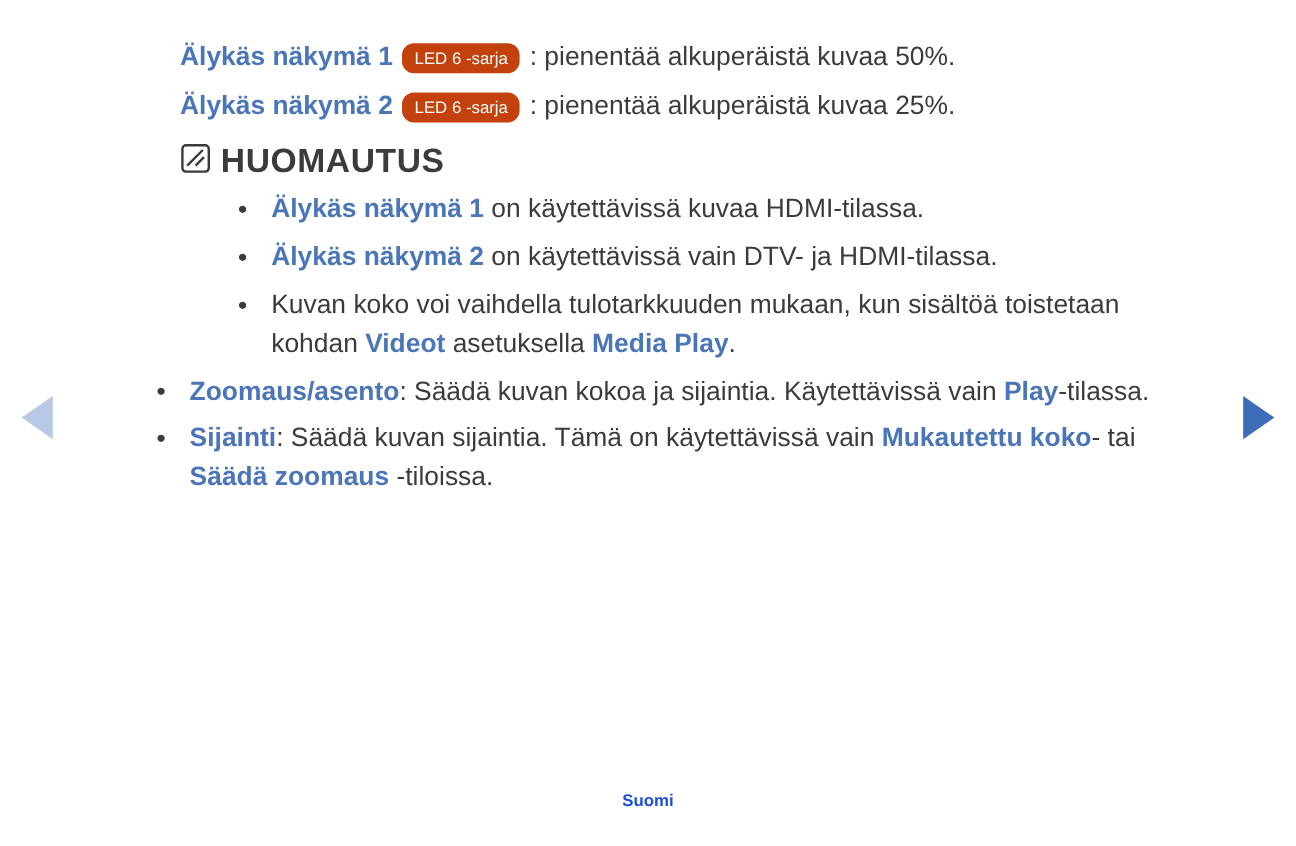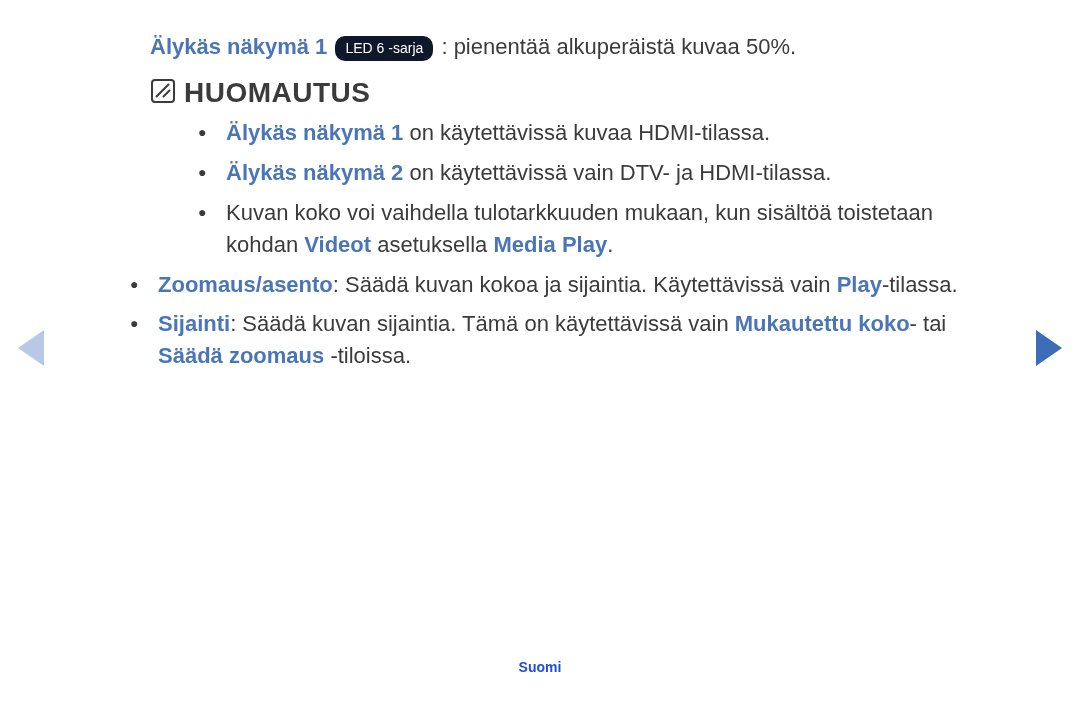--- a/index.html
+++ b/index.html
@@ -21,21 +21,21 @@
     font-size: 22px;
     line-height: 1.5;
     margin-bottom: 8px;
   }
   .highlight {
     color: #4a76b8;
     font-weight: bold;
   }
   .badge {
     display: inline-block;
-    background: #0f172a;
+    background: #c2410c;
     color: #ffffff;
     font-size: 14px;
     font-weight: normal;
     border-radius: 10px;
     padding: 2px 10px 2px 10px;
     vertical-align: middle;
     margin: 0 2px;
   }
   .note-header {
     display: flex;
@@ -140,20 +140,25 @@
 <div class="nav-right"></div>
 
 <div class="page">
 
   <div class="line">
     <span class="highlight">Älykäs näkymä 1</span>
     <span class="badge">LED 6 -sarja</span>
     <span>: pienentää alkuperäistä kuvaa 50%.</span>
   </div>
 
+  <div class="line">
+    <span class="highlight">Älykäs näkymä 2</span>
+    <span class="badge">LED 6 -sarja</span>
+    <span>: pienentää alkuperäistä kuvaa 25%.</span>
+  </div>
 
   <div class="note-header">
     <span class="note-icon-wrap">
       <span class="note-icon">
         <svg width="20" height="20" viewBox="0 0 20 20">
           <line x1="3" y1="16" x2="16" y2="3" stroke="#3b3b3b" stroke-width="2"></line>
           <line x1="10" y1="16" x2="17" y2="9" stroke="#3b3b3b" stroke-width="2"></line>
         </svg>
       </span>
     </span>

